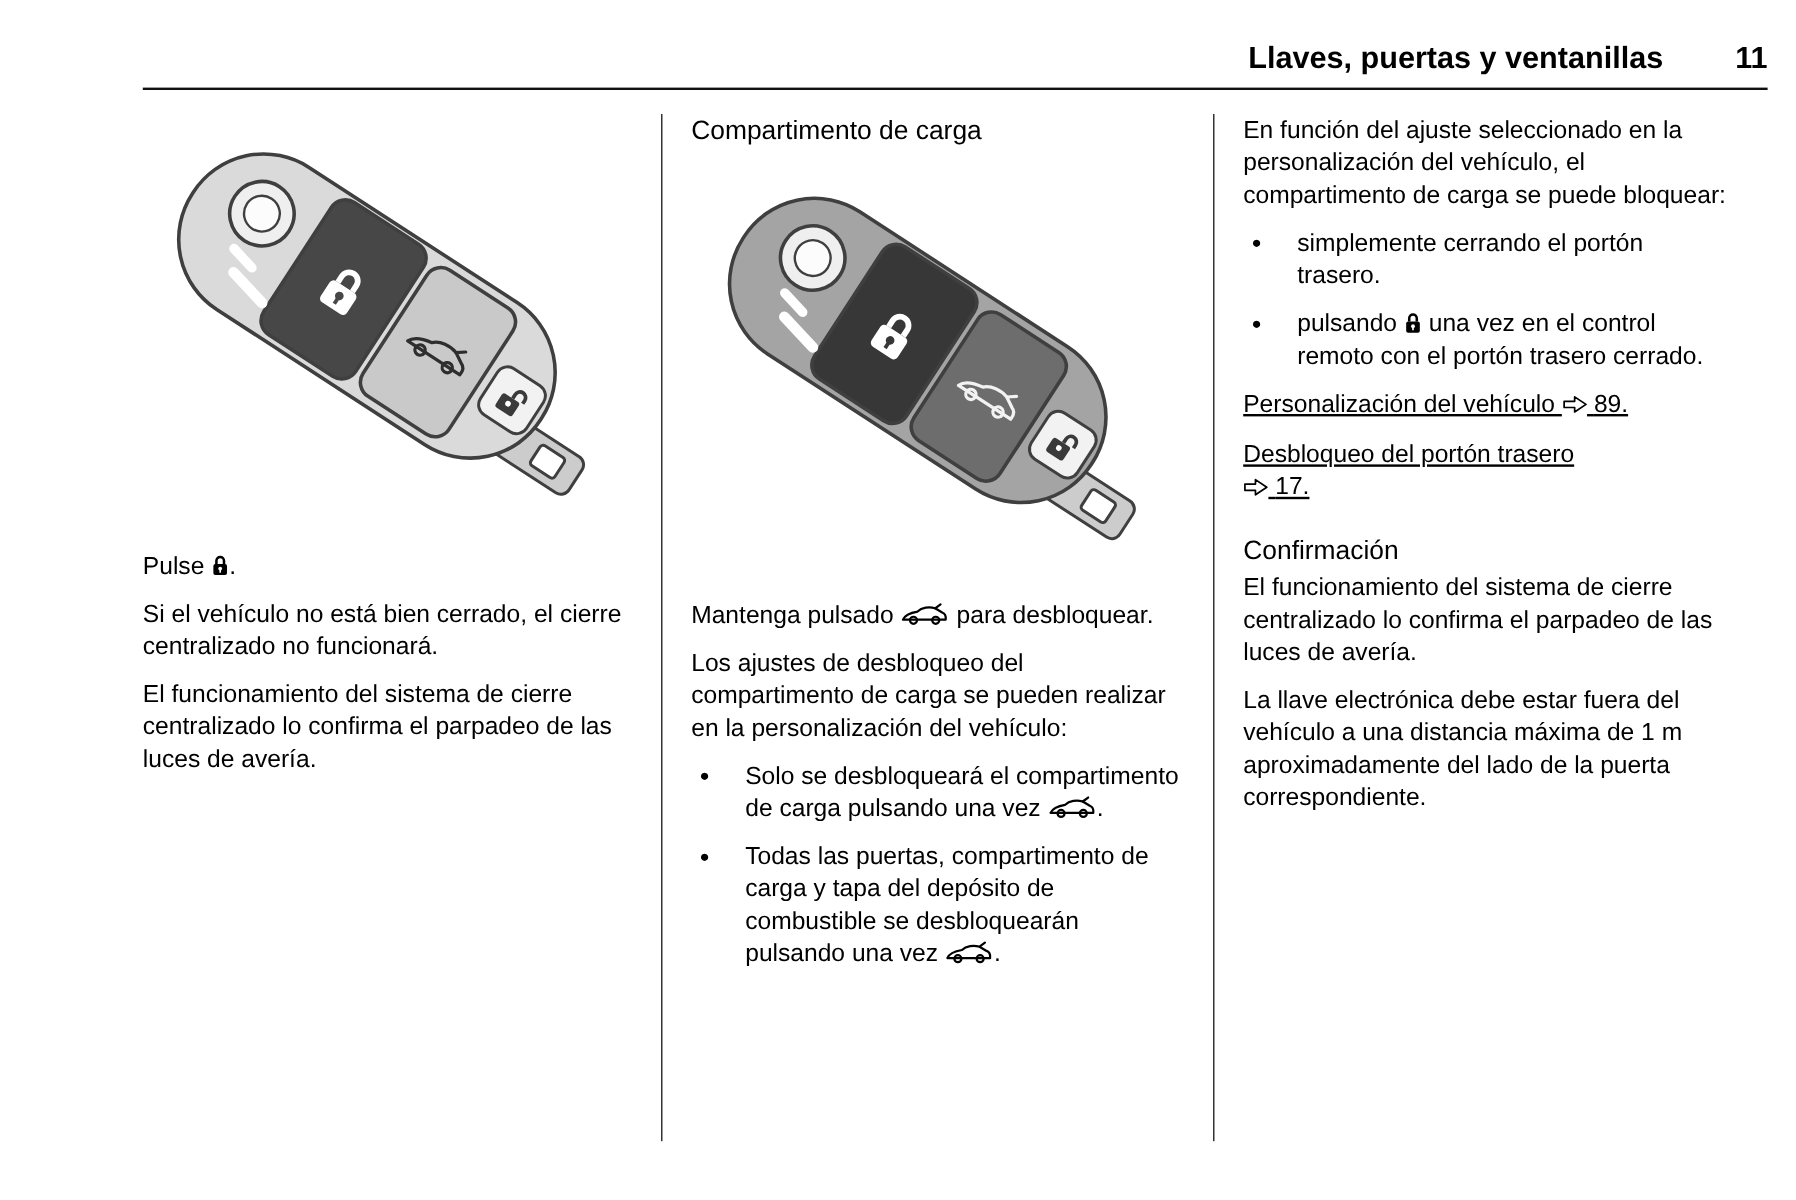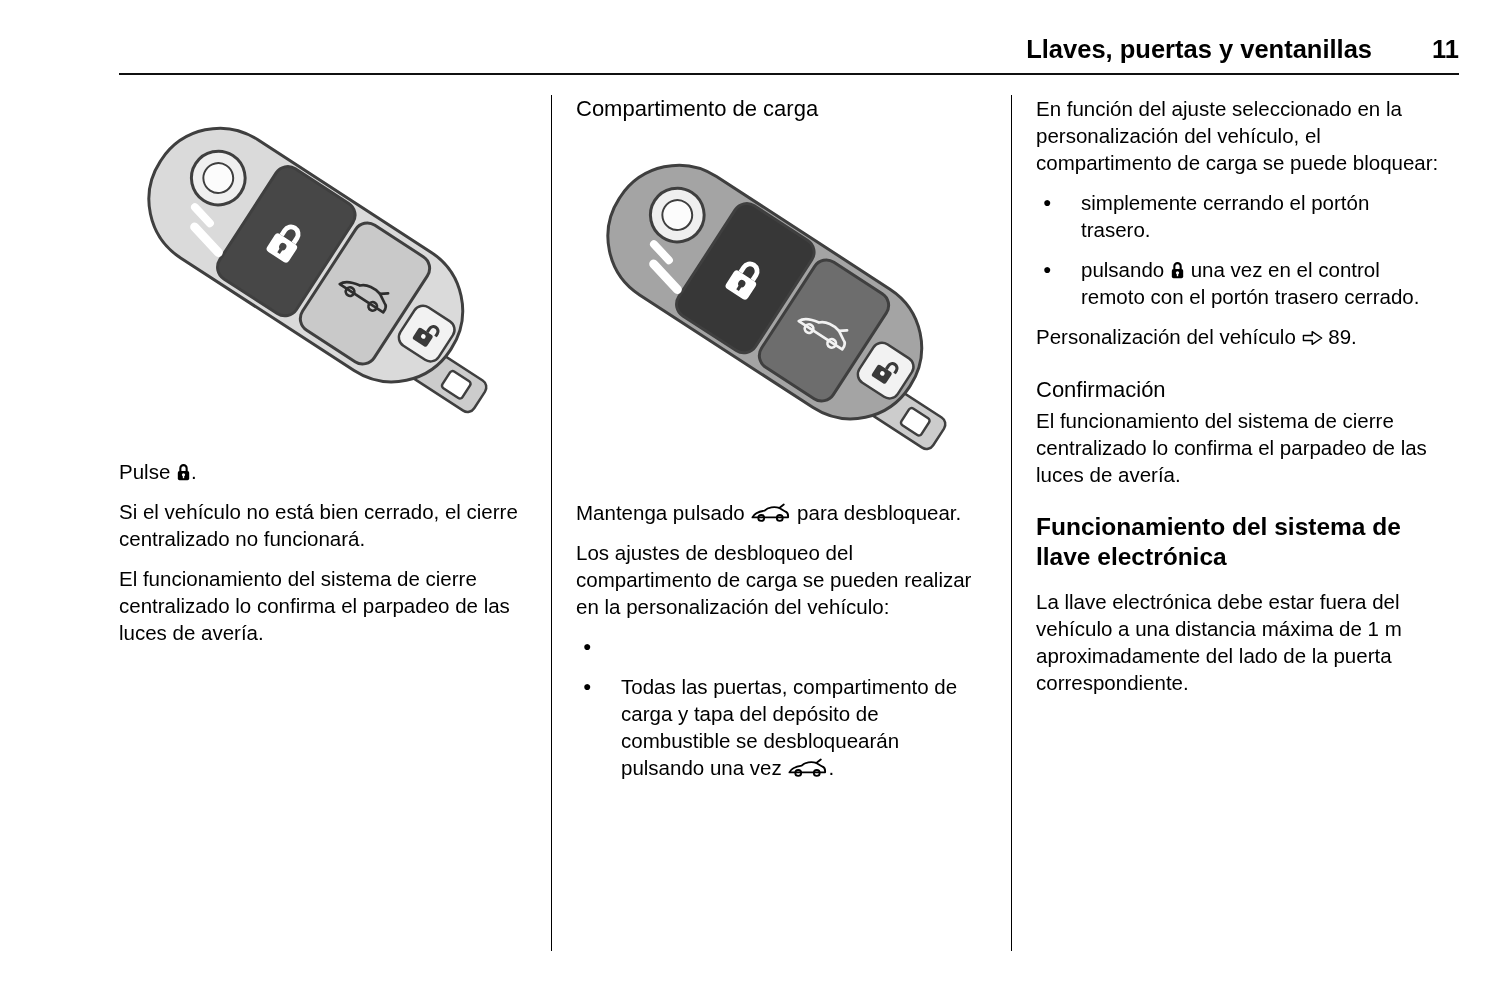--- a/index.html
+++ b/index.html
@@ -2,21 +2,21 @@
 <html lang="es"><head>
 <meta charset="utf-8">
 <style>
   html,body{margin:0;padding:0;background:#ffffff;}
   body{
     width:1497px;height:1000px;overflow:hidden;
     color:#000;
     font-family:"Liberation Sans", sans-serif;
     -webkit-font-smoothing:antialiased;
   }
-  .page{box-sizing:border-box;width:1497px;height:708px;padding:34px 38px 0 119px;position:relative;background:#fff;}
+  .page{box-sizing:border-box;width:1497px;height:708px;padding:34px 24px 0 119px;position:relative;background:#fff;}
 
   
   .page-header{display:flex;justify-content:flex-end;align-items:baseline;font-weight:700;font-size:25.5px;line-height:30px;}
   .page-number{margin-left:60px;}
   .rule{height:2px;background:#101010;margin-top:9px;}
 
   
   .columns{display:flex;margin-top:20px;align-items:flex-start;}
   .col{width:408px;flex:none;font-size:20.5px;line-height:27px;}
   .col-mid{width:411px;}
@@ -31,21 +31,21 @@
   .fig-mid{margin:12px 0 20px 0;}
   .fob{width:398px;height:343px;display:block;}
   .fob-light{--fob-body:#dadada;--fob-panel:#474747;--fob-btn:#c9c9c9;--fob-caricon:#2e2e2e;}
   .fob-dark{--fob-body:#a4a4a4;--fob-panel:#373737;--fob-btn:#6d6d6d;--fob-caricon:#f2f2f2;}
 
   .bullets{list-style:none;margin:0 0 4px 0;padding:0;}
   .bullet{display:flex;margin:0 0 13px 0;}
   .dot{flex:none;width:38px;padding-left:7px;font-size:14px;line-height:27px;}
   .btext{flex:1;}
 
-  .ref{margin:0 0 15px 0;}
+  .ref{margin:0 0 15px 0;text-decoration:underline;}
   .seleccione{margin-top:2px;}
 
   
   .icon{display:inline-block;vertical-align:-3px;}
   .icon-lock{width:15px;height:20px;color:#000;}
   .icon-car{width:41px;height:20px;color:#000;vertical-align:-3px;}
   .icon-arrow{width:21px;height:16px;vertical-align:-2px;}
 
   .svg-defs{position:absolute;width:0;height:0;overflow:hidden;}
 </style>
@@ -130,20 +130,23 @@
             <use href="#keyfob"></use>
           </svg>
       </figure>
       <p class="para"><span>Mantenga pulsado</span> <svg class="icon icon-car">
             <use href="#icon-car"></use>
           </svg> <span>para desbloquear.</span></p>
       <p class="para">Los ajustes de desbloqueo del compartimento de carga se pueden realizar en la personalización del vehículo:</p>
       <ul class="bullets">
         <li class="bullet">
           <span class="dot">●</span>
+          <div class="btext"><span>Solo se desbloqueará el compartimento de carga pulsando una vez</span> <svg class="icon icon-car">
+                <use href="#icon-car"></use>
+              </svg><span>.</span></div>
         </li>
         <li class="bullet">
           <span class="dot">●</span>
           <div class="btext"><span>Todas las puertas, compartimento de carga y tapa del depósito de combustible se desbloquearán pulsando una vez</span> <svg class="icon icon-car">
                 <use href="#icon-car"></use>
               </svg><span>.</span></div>
         </li>
       </ul>
     </section>
 
@@ -159,20 +162,22 @@
         <li class="bullet">
           <span class="dot">●</span>
           <div class="btext"><span>pulsando</span> <svg class="icon icon-lock">
                 <use href="#icon-lock-closed"></use>
               </svg> <span>una vez en el control remoto con el portón trasero cerrado.</span></div>
         </li>
       </ul>
       <p class="ref"><span>Personalización del vehículo</span> <svg class="icon icon-arrow">
             <use href="#icon-ref-arrow"></use>
           </svg> <span>89.</span></p>
+      <p class="ref"><span>Desbloqueo del portón trasero</span><br><svg class="icon icon-arrow">
+            <use href="#icon-ref-arrow"></use>
+          </svg> <span>17.</span></p>
       <h2 class="h2 h2-confirm">Confirmación</h2>
       <p class="para">El funcionamiento del sistema de cierre centralizado lo confirma el parpadeo de las luces de avería.</p>
-      <h1 class="h1">Funcionamiento del sistema de llave electrónica</h1>
       <p class="para">La llave electrónica debe estar fuera del vehículo a una distancia máxima de 1 m aproximadamente del lado de la puerta correspondiente.</p>
     </section>
 
   </main>
 </div>
 
 </body></html>

